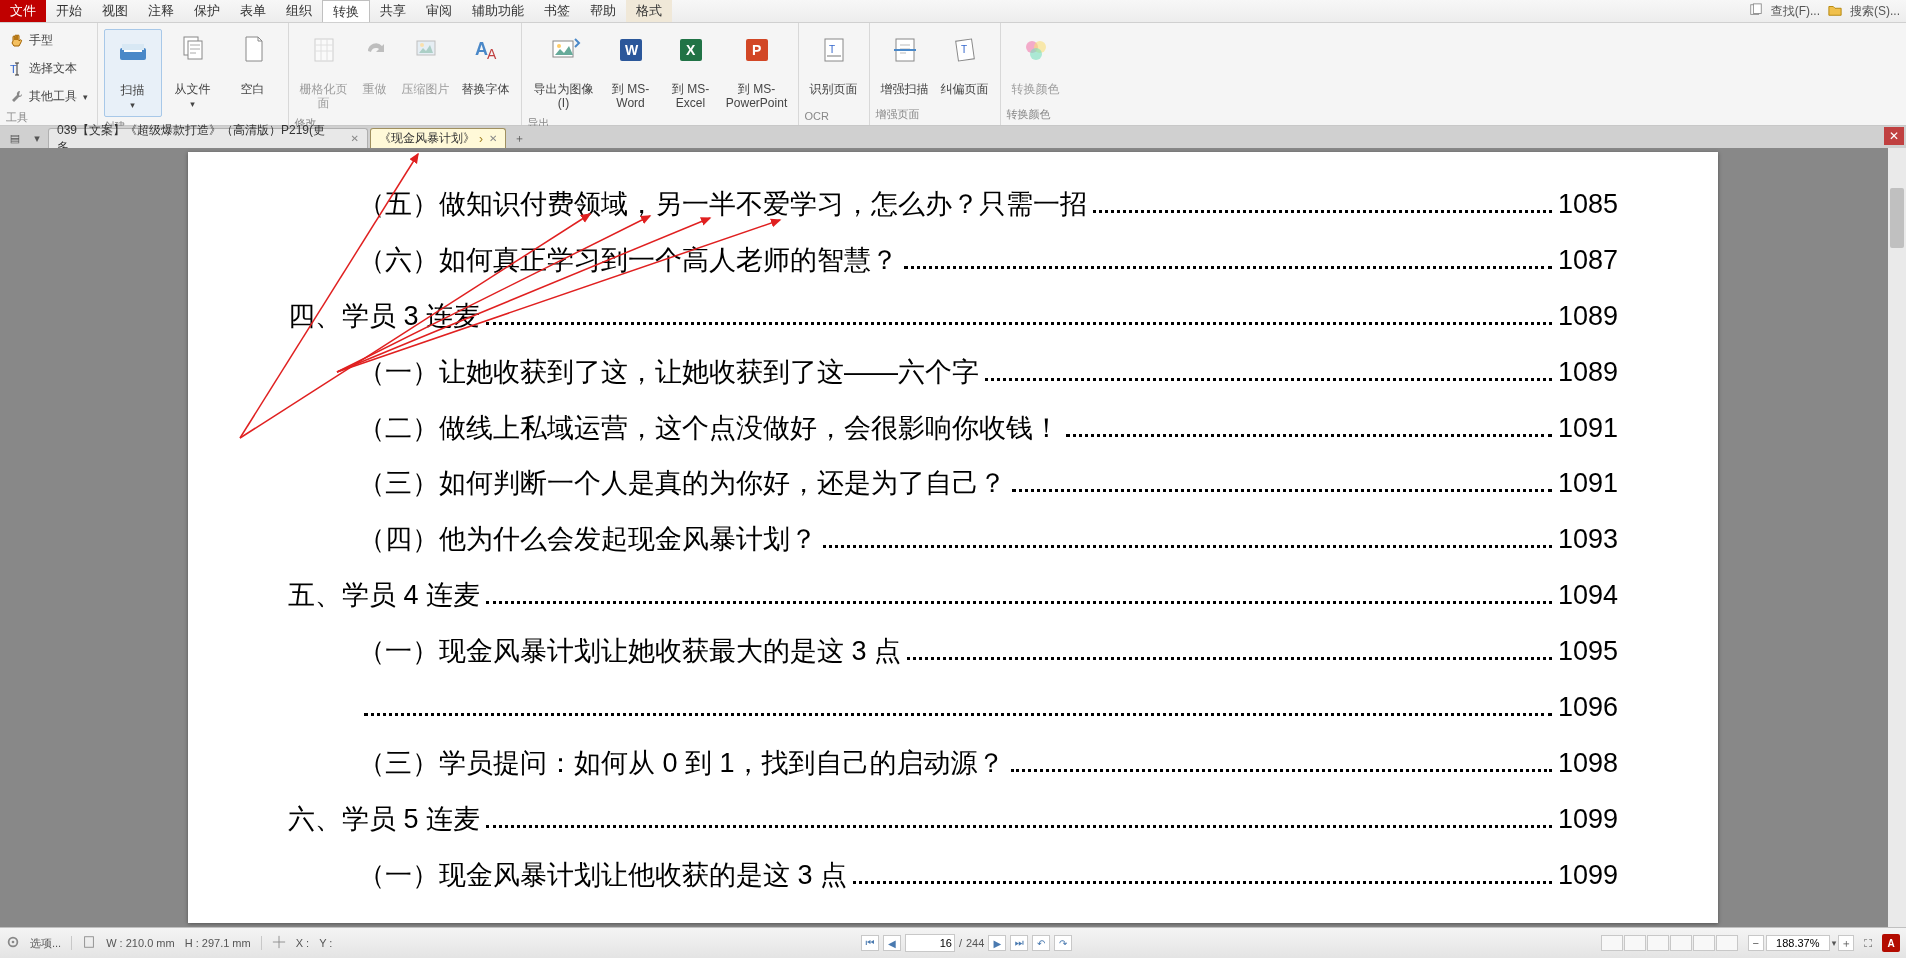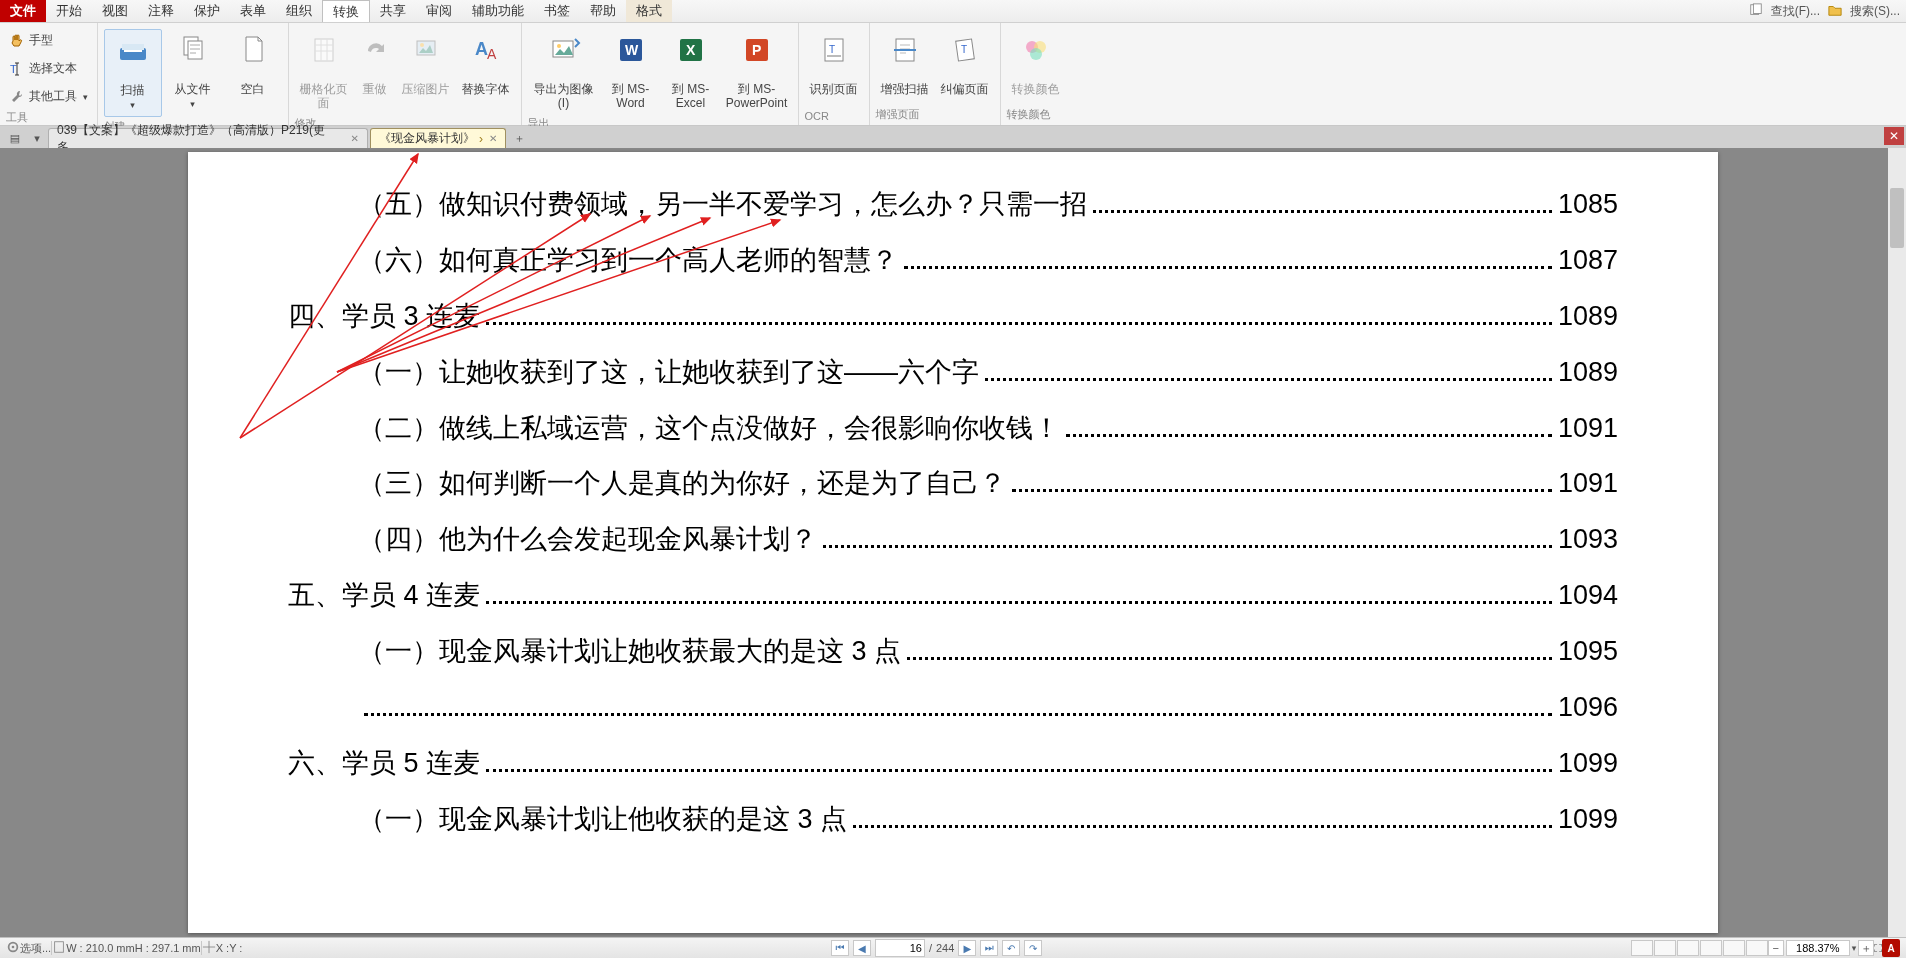--- a/index.html
+++ b/index.html
@@ -1,21 +1,21 @@
 <!DOCTYPE html>
 <html><head>
 <meta charset="utf-8">
 <style>
 *{margin:0;padding:0;box-sizing:border-box;font-family:"Microsoft YaHei","SimSun",sans-serif}
 body{width:1906px;height:958px;background:#fff;overflow:hidden;display:flex;flex-direction:column;font-size:12px}
 
 
 .menubar{height:23px;background:linear-gradient(#f7f7f7,#ededed);border-bottom:1px solid #d0d0d0;display:flex;align-items:stretch;color:#333}
 .menubar .m{padding:0 10px;display:flex;align-items:center;cursor:pointer;font-size:13px}
-.menubar .m.file{background:#c00000;color:#fff;font-weight:700}
+.menubar .m.file{background:#c00000;color:#fff;font-weight:400}
 .menubar .m.active{background:#fff;border:1px solid #c0c0c0;border-bottom:none}
 .menubar .m.format{background:#f0e8d8}
 .menubar .spacer{flex:1}
 .menubar .right{display:flex;align-items:center;padding:0 6px;gap:8px;font-size:12px;color:#555}
 .menubar .right .ico{width:14px;height:14px;display:inline-block}
 
 
 .ribbon{height:103px;background:#f5f5f5;border-bottom:1px solid #c8c8c8;display:flex}
 .group{display:flex;flex-direction:column;border-right:1px solid #d8d8d8;padding:2px 6px 0;font-size:12px;color:#555}
 .group .buttons{flex:1;display:flex;align-items:flex-start;gap:2px;padding-top:4px}
@@ -45,21 +45,21 @@
 .tocline{display:flex;align-items:baseline;font-family:"SimSun",serif;font-size:27px;color:#000;margin:10px 0;line-height:1.7}
 .tocline.indent1{padding-left:70px}
 .tocline .txt{white-space:nowrap}
 .tocline .dots{flex:1;border-bottom:3px dotted #000;margin:0 6px 6px;min-width:20px}
 .tocline .pg{white-space:nowrap;font-weight:400}
 
 
 .arrows{position:absolute;left:0;top:0;pointer-events:none}
 
 
-.status{height:21px;background:linear-gradient(#f4f4f4,#e4e4e4);border-top:1px solid #c0c0c0;display:flex;align-items:center;font-size:11px;color:#555;padding:0 6px;}
+.status{height:31px;background:linear-gradient(#f4f4f4,#e4e4e4);border-top:1px solid #c0c0c0;display:flex;align-items:center;font-size:11px;color:#555;padding:0 6px;gap:10px}
 .status .sep{width:1px;height:14px;background:#c8c8c8}
 .status .spacer{flex:1}
 .status .nav{display:flex;align-items:center;gap:4px}
 .status .nav .nb{width:18px;height:16px;border:1px solid #c8c8c8;background:#fff;display:flex;align-items:center;justify-content:center;cursor:pointer;font-size:10px;color:#4a7ab0}
 .status input.pgin{width:50px;height:16px;border:1px solid #c8c8c8;text-align:right;font-size:11px;padding:8px 2px}
 .status .zoom{display:flex;align-items:center;gap:2px}
 .status .zoom .zb{width:16px;height:16px;border:1px solid #c8c8c8;background:#fff;display:flex;align-items:center;justify-content:center;cursor:pointer}
 .status .viewbtns{display:flex;gap:1px}
 .status .viewbtns .vb{width:22px;height:16px;border:1px solid #c8c8c8;background:#f8f8f8;cursor:pointer}
 .status .adobe{width:18px;height:18px;background:#b30b00;color:#fff;display:flex;align-items:center;justify-content:center;font-size:10px;font-weight:bold;border-radius:2px}
@@ -369,20 +369,25 @@
       </div>
       <div class="tocline indent1">
         <span class="txt">（一）现金风暴计划让她收获最大的是这 3 点</span>
         <span class="dots"></span>
         <span class="pg">1095</span>
       </div>
       <div class="tocline indent1">
         <span class="dots"></span>
         <span class="pg">1096</span>
       </div>
+      <div class="tocline indent1">
+        <span class="txt">（三）学员提问：如何从 0 到 1，找到自己的启动源？</span>
+        <span class="dots"></span>
+        <span class="pg">1098</span>
+      </div>
       <div class="tocline">
         <span class="txt">六、学员 5 连麦</span>
         <span class="dots"></span>
         <span class="pg">1099</span>
       </div>
       <div class="tocline indent1">
         <span class="txt">（一）现金风暴计划让他收获的是这 3 点</span>
         <span class="dots"></span>
         <span class="pg">1099</span>
       </div>

